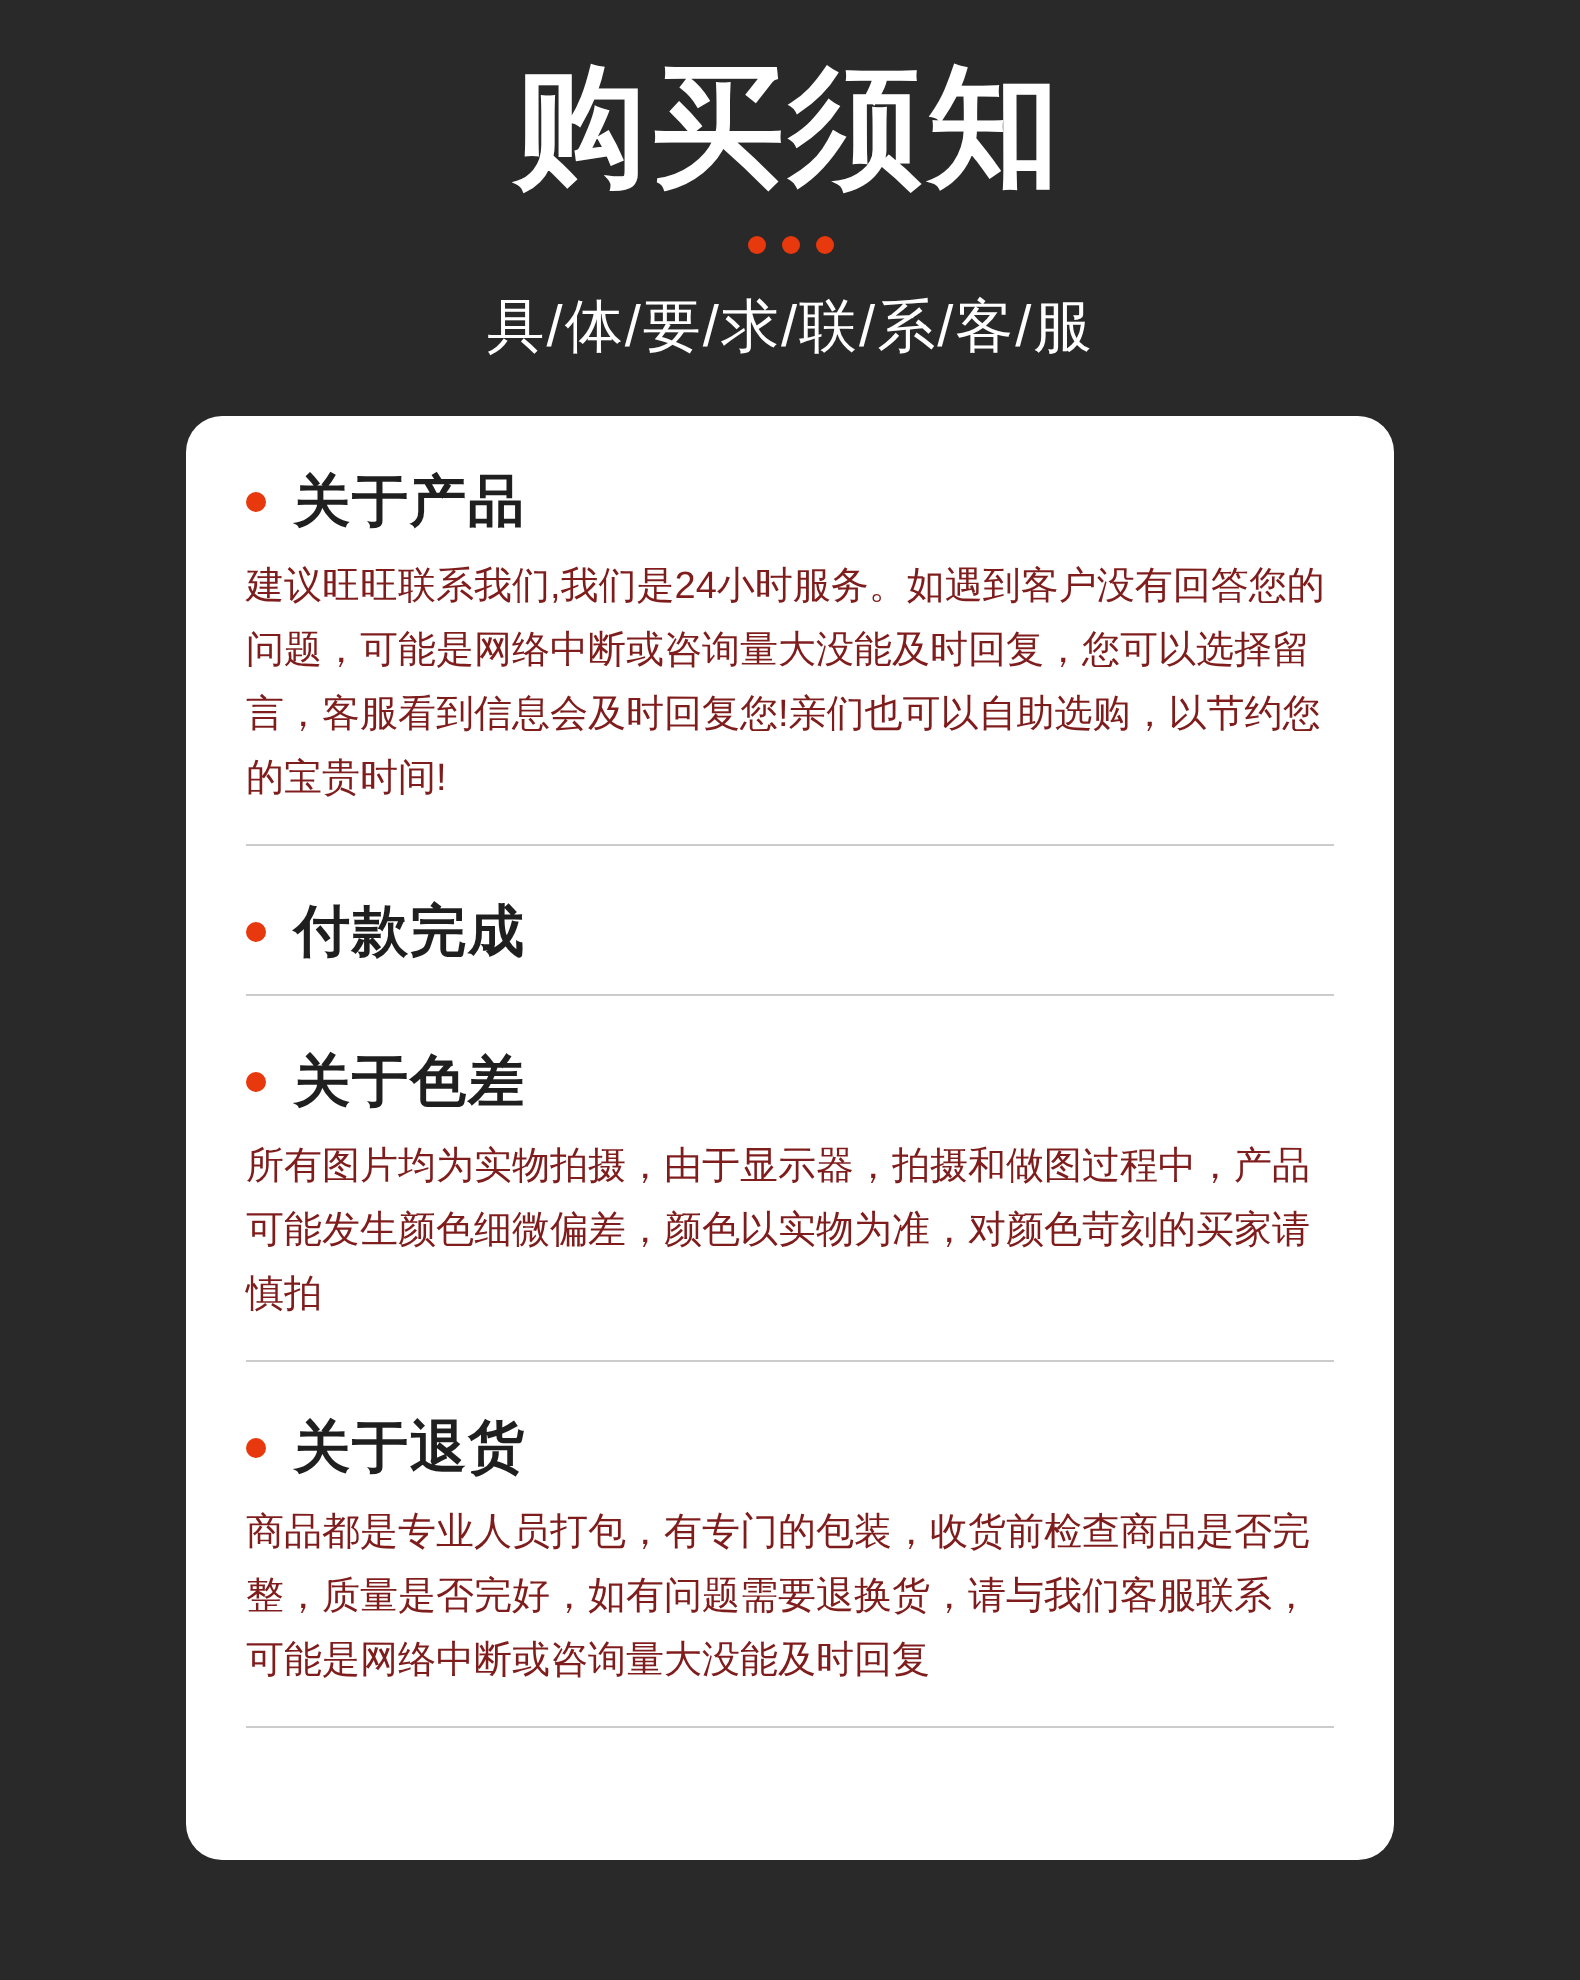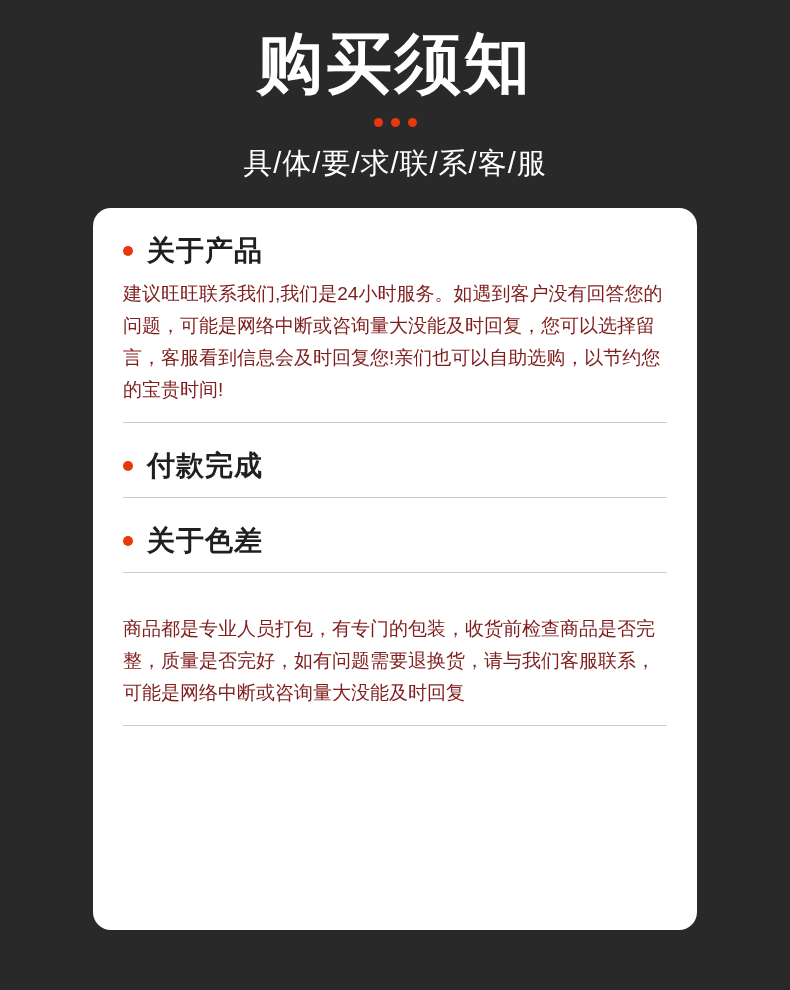--- a/index.html
+++ b/index.html
@@ -119,23 +119,28 @@
         <span class="sec-title">付款完成</span>
       </div>
       <div class="divider"></div>
     </div>
 
     <div class="section">
       <div class="sec-heading">
         <span class="bullet"></span>
         <span class="sec-title">关于色差</span>
       </div>
+      <p class="sec-body">所有图片均为实物拍摄，由于显示器，拍摄和做图过程中，产品可能发生颜色细微偏差，颜色以实物为准，对颜色苛刻的买家请慎拍</p>
       <div class="divider"></div>
     </div>
 
     <div class="section">
+      <div class="sec-heading">
+        <span class="bullet"></span>
+        <span class="sec-title">关于退货</span>
+      </div>
       <p class="sec-body">商品都是专业人员打包，有专门的包装，收货前检查商品是否完整，质量是否完好，如有问题需要退换货，请与我们客服联系，可能是网络中断或咨询量大没能及时回复</p>
       <div class="divider"></div>
     </div>
 
   </div>
 
 </div>
 
 </body></html>

